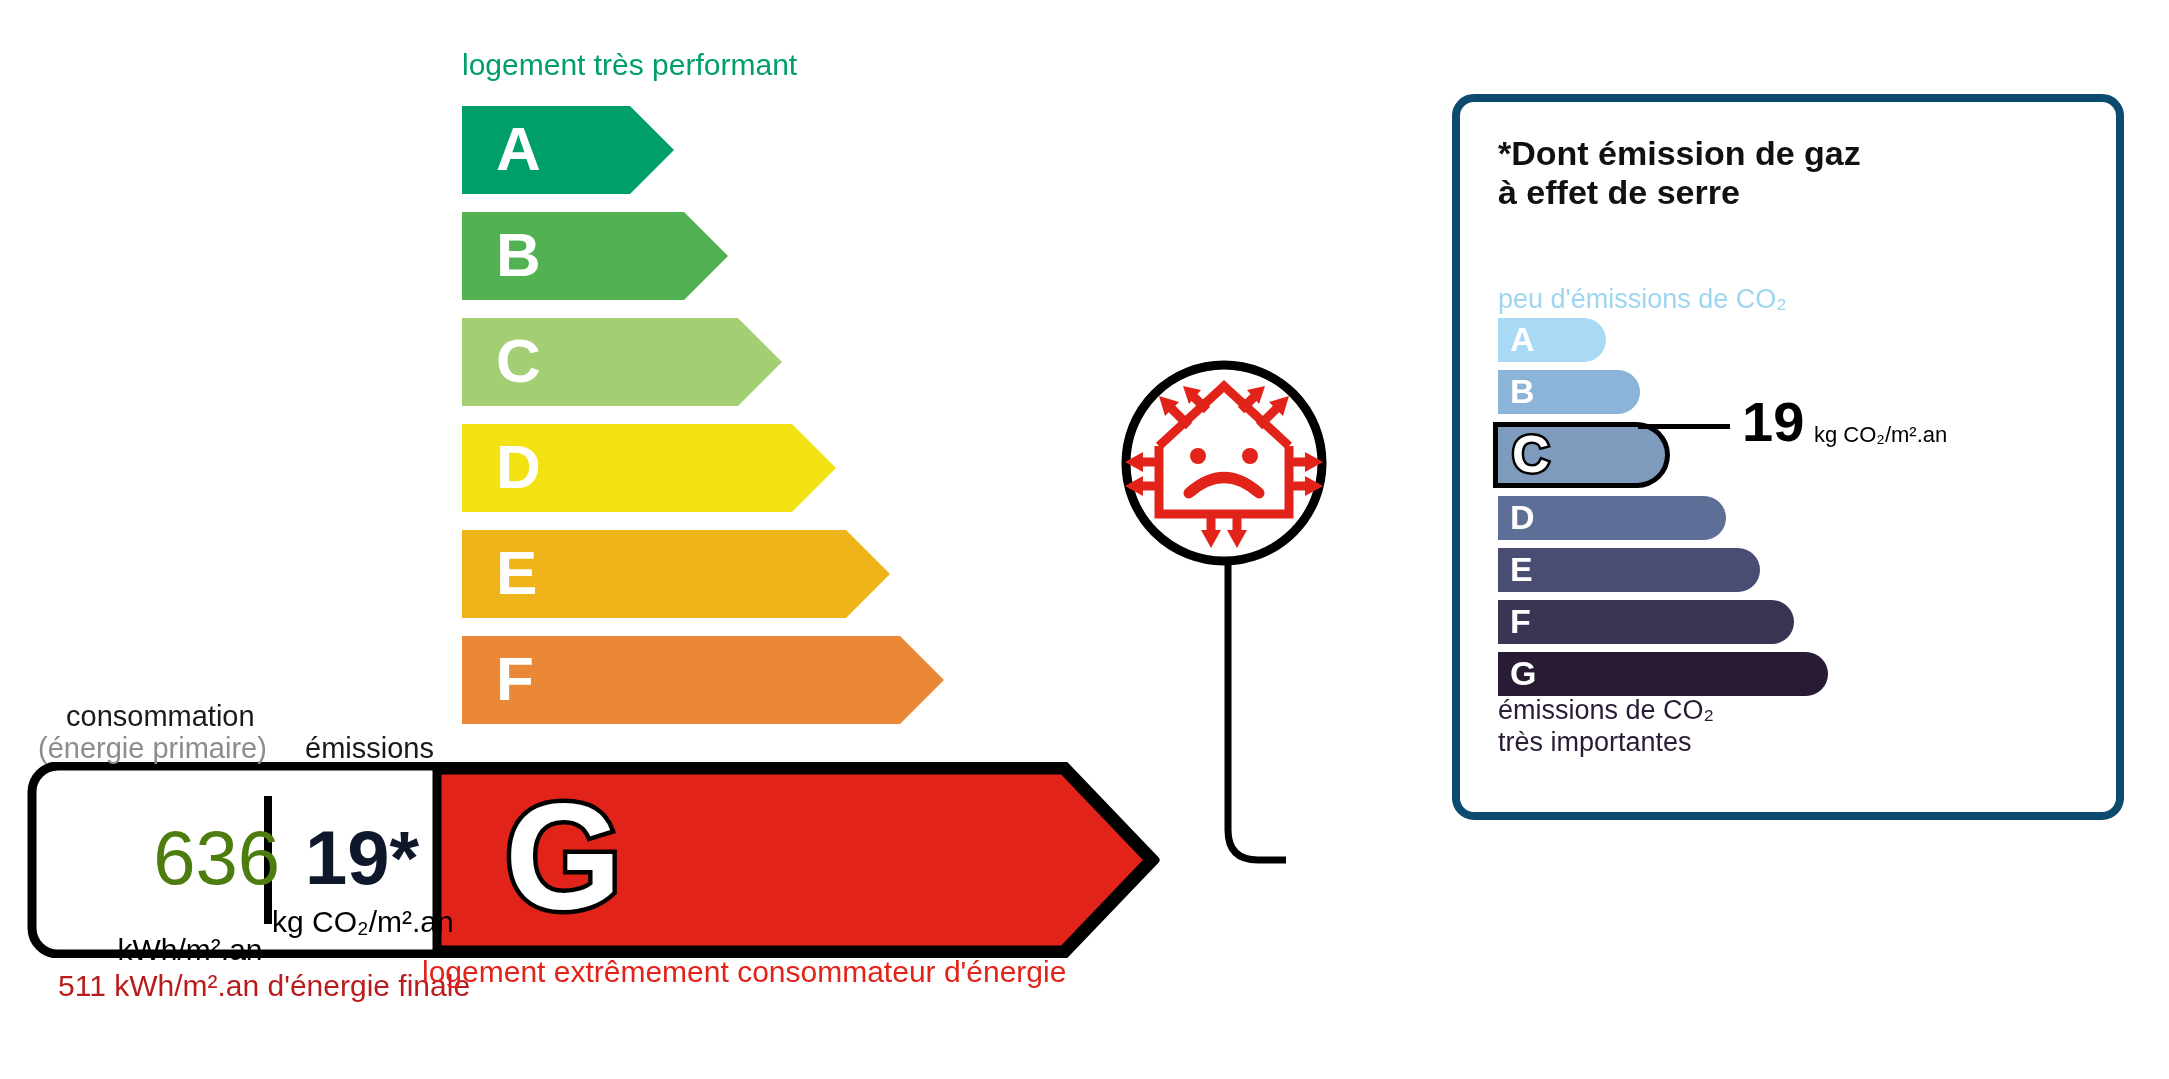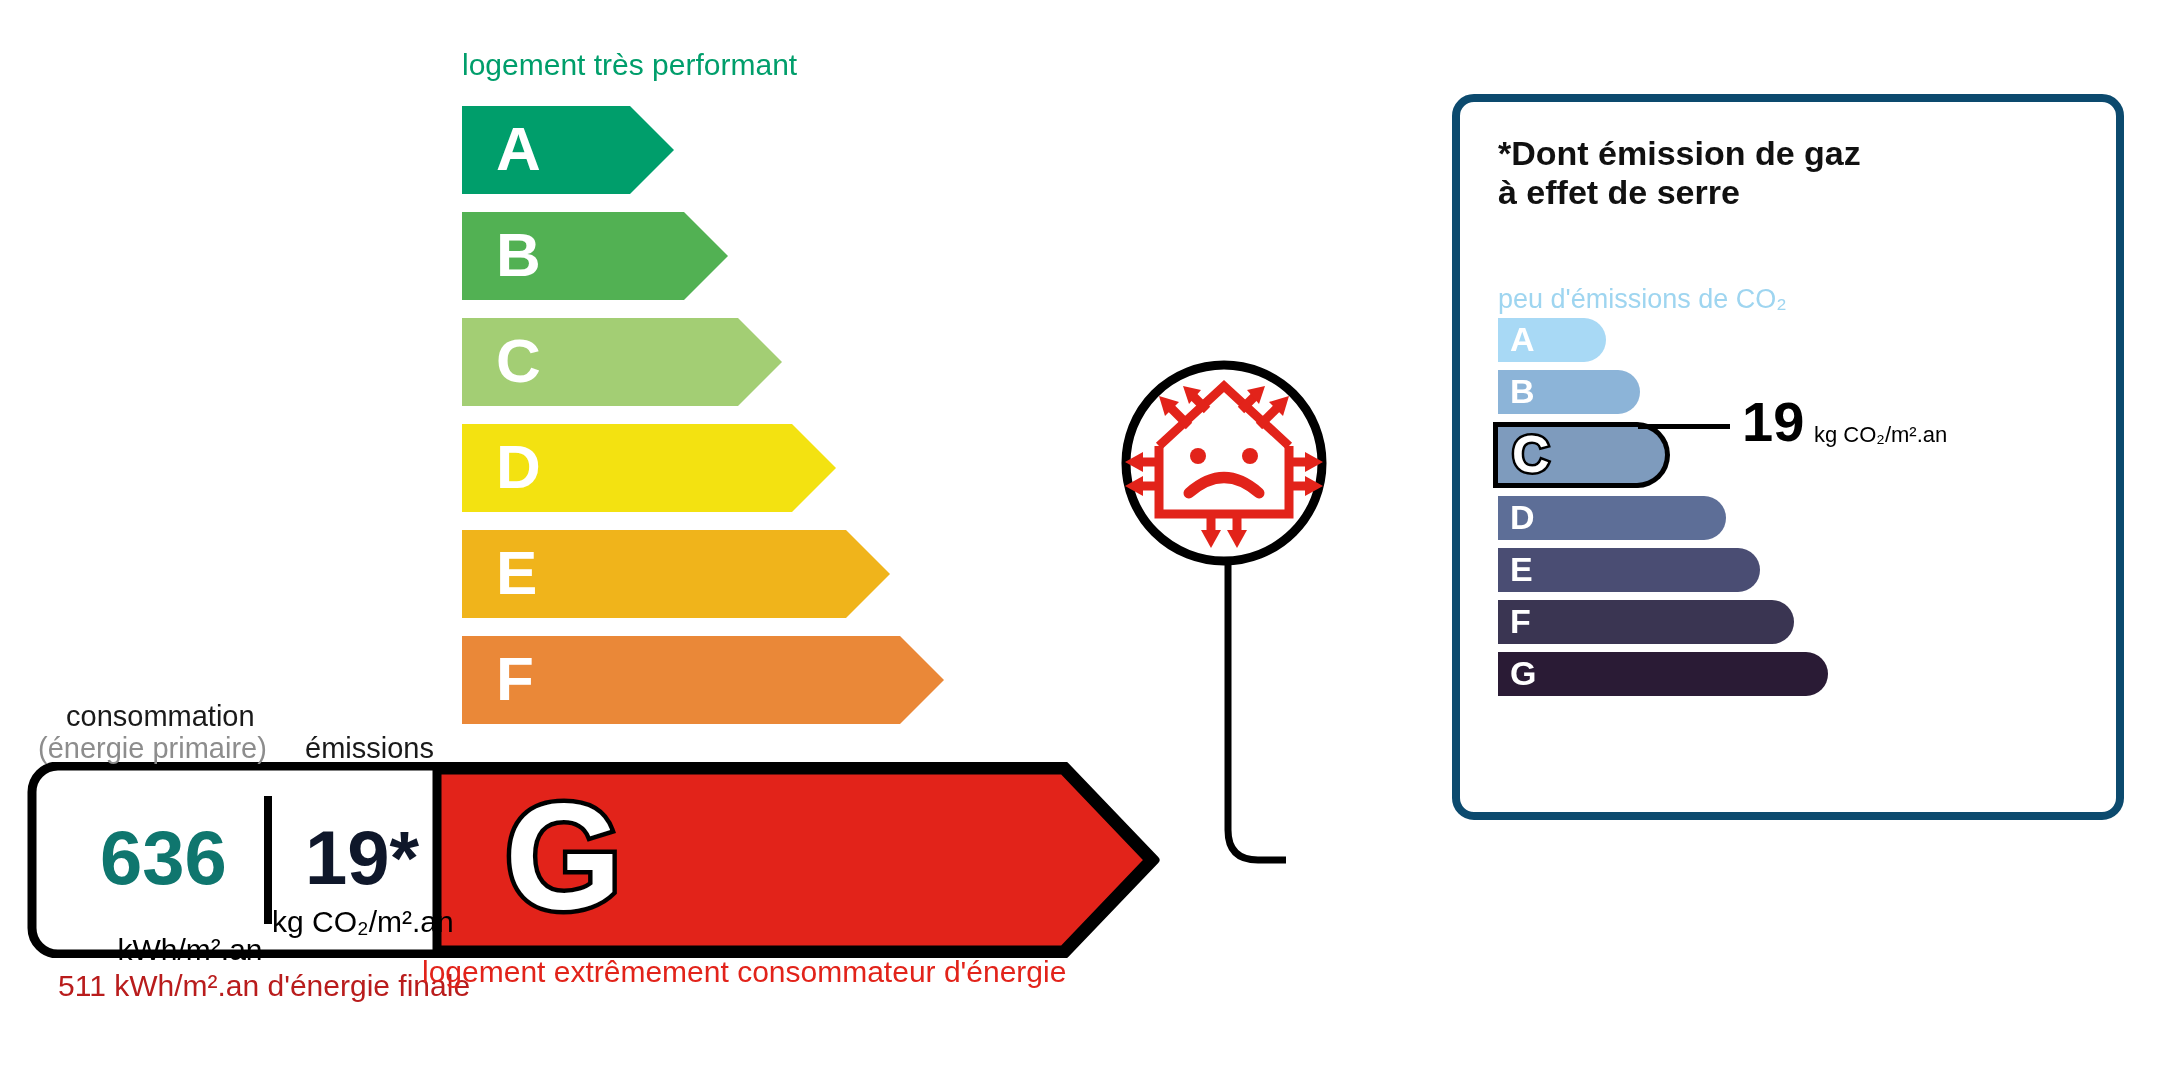--- a/index.html
+++ b/index.html
@@ -46,22 +46,22 @@
   .lbl-consommation {
     position:absolute; left:66px; top:700px; font-size:29px; color:#1a1a1a; white-space:nowrap;
   }
   .lbl-energie-primaire {
     position:absolute; left:38px; top:732px; font-size:29px; color:#8d8d8d; white-space:nowrap;
   }
   .lbl-emissions {
     position:absolute; left:305px; top:732px; font-size:29px; color:#1a1a1a; white-space:nowrap;
   }
   .val-ep {
-    position:absolute; left:100px; top:820px; width:180px; text-align:left;
-    font-size:76px; font-weight:bold; color:#0f766e; line-height:1;
+    position:absolute; left:100px; top:820px; width:180px; text-align:right;
+    font-size:76px; font-weight:normal; color:#4d7c0f; line-height:1;
   }
   .unit-ep {
     position:absolute; left:80px; top:905px; width:220px; text-align:center;
     font-size:30px; color:#000; white-space:nowrap;margin-top:28px;
   }
   .val-co2 {
     position:absolute; left:282px; top:820px; width:160px; text-align:center;
     font-size:76px; font-weight:bold; color:#0f172a; line-height:1;
   }
   .unit-co2 {
@@ -283,15 +283,17 @@
         <div class="crow">
           <span class="cbar" style="width:330px;background:#2A1B35"></span>
           <span class="cglyph">G</span>
         </div>
       </div>
 
     <div class="co2-leader"></div>
     <div class="co2-value">19</div>
     <div class="co2-unit">kg CO₂/m².an</div>
 
+    <div class="co2-bot-cap">émissions de CO₂
+très importantes</div>
   </div>
 
 </div>
 
 </body></html>

